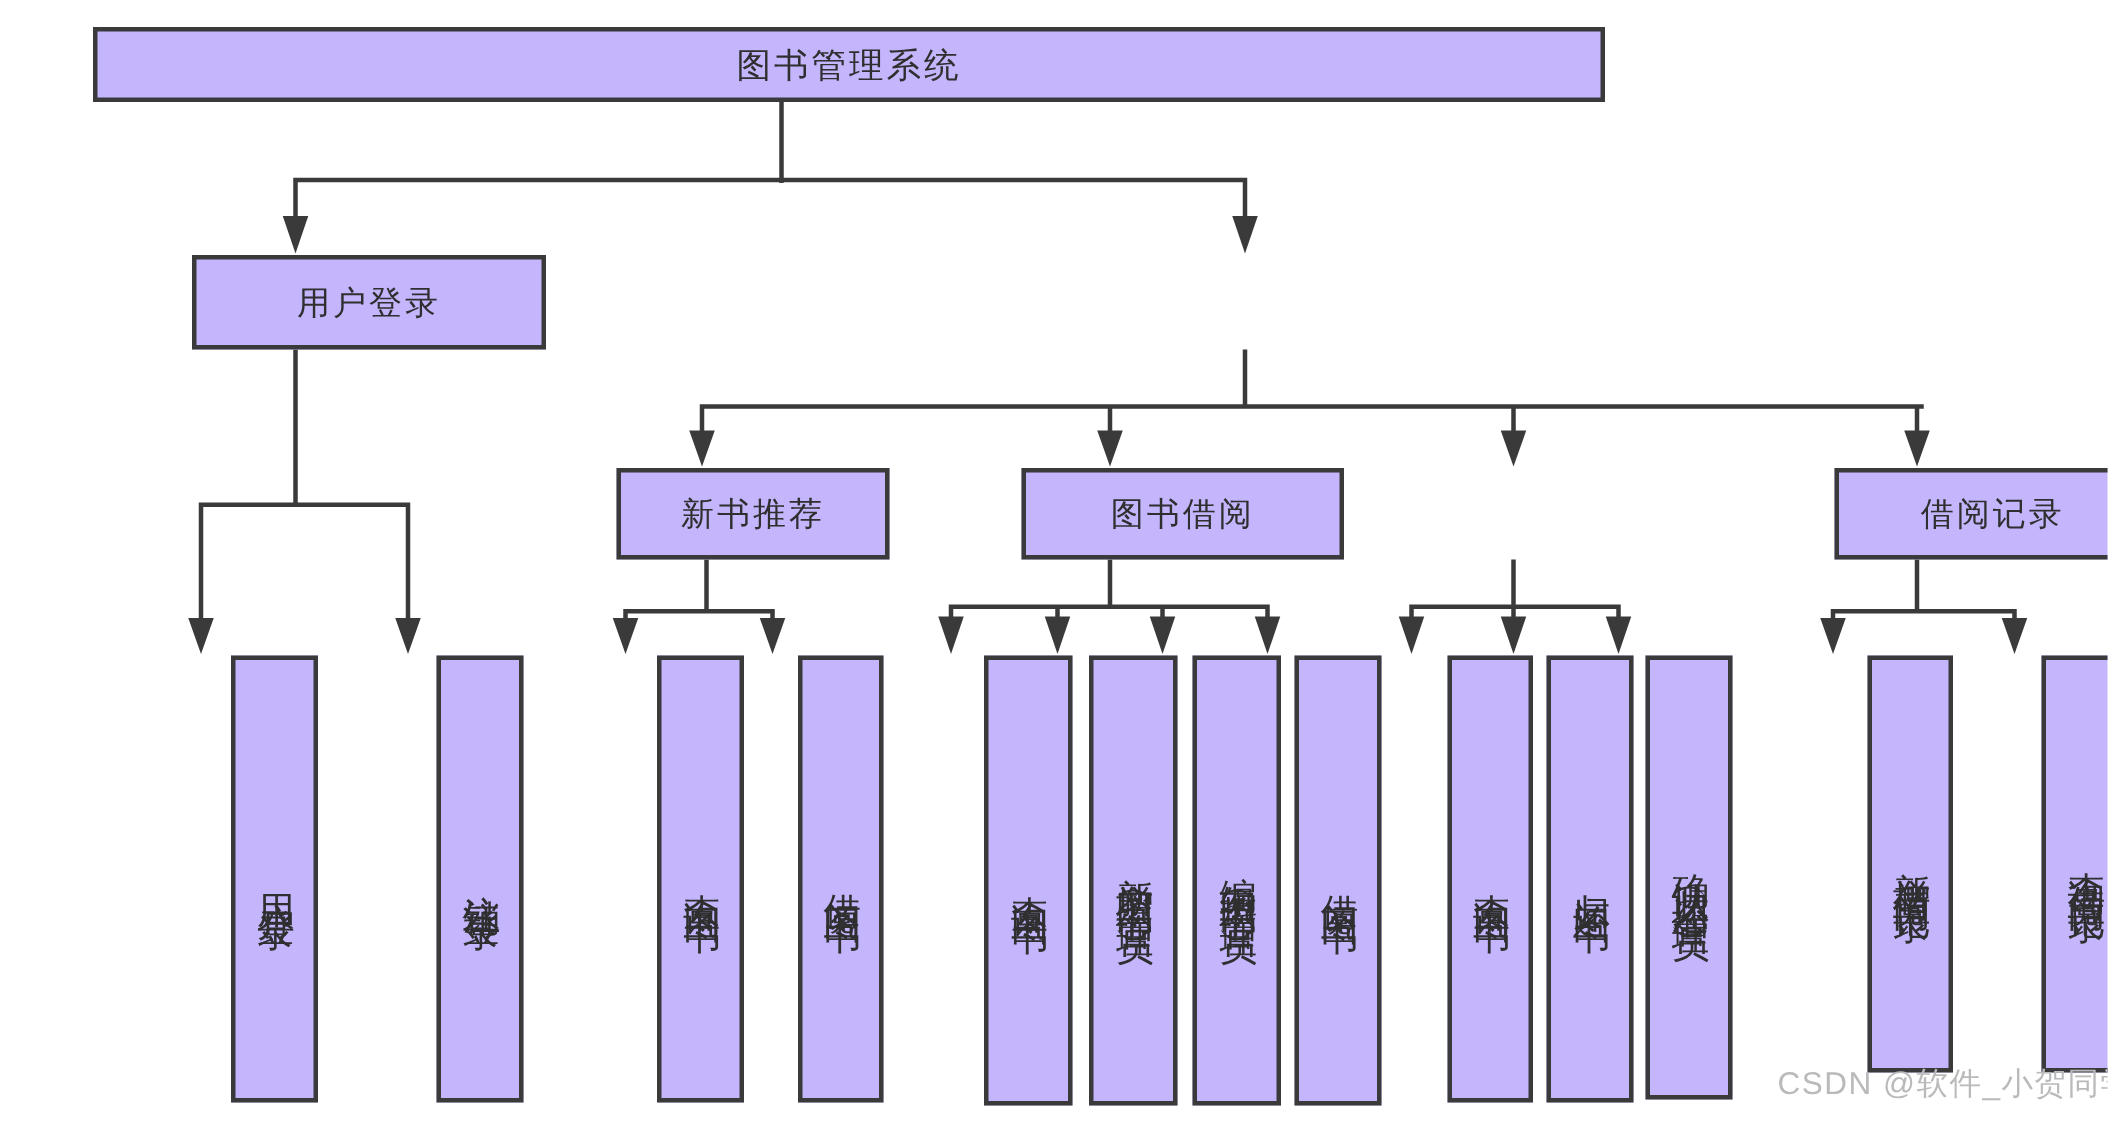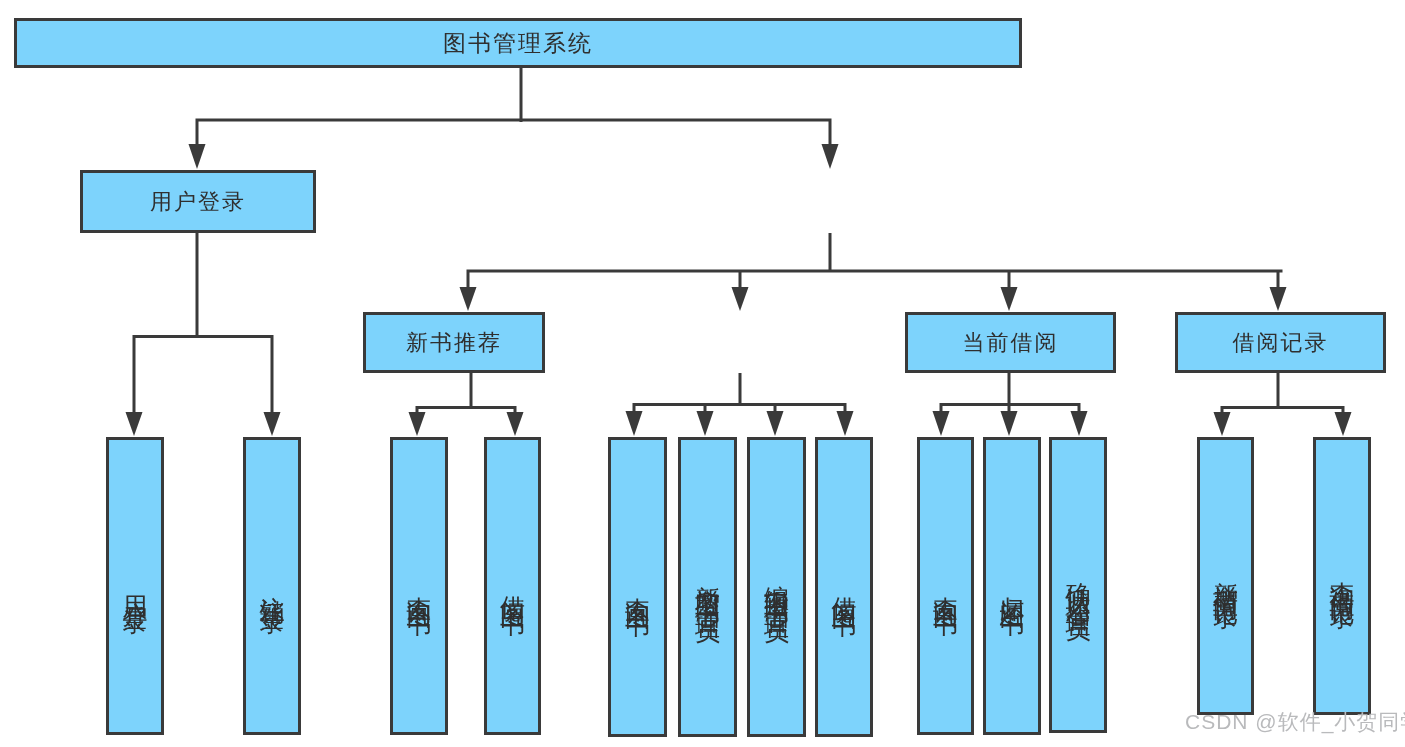--- a/index.html
+++ b/index.html
@@ -27,24 +27,25 @@
     stroke:var(--line);
     stroke-width:3;
     fill:none;
   }
   svg.connectors polygon{
     fill:var(--line);
   }
   .box{
     position:absolute;
     border:3px solid var(--line);
-    background:#7dd3fc;
+    background:#c4b5fd;
     display:flex;
     align-items:center;
     justify-content:center;
+    margin-left:48px;
   }
   .hlabel{
     font-size:22px;
     color:var(--text);
     letter-spacing:2px;
     white-space:nowrap;
   }
   .root .hlabel{font-size:23px;}
   .vlabel{
     writing-mode:vertical-rl;
@@ -109,22 +110,22 @@
     <span class="hlabel">图书管理系统</span>
   </div>
 
   <div class="box" style="left:80px;top:170px;width:236px;height:63px">
     <span class="hlabel">用户登录</span>
   </div>
 
   <div class="box" style="left:363px;top:312px;width:182px;height:61px">
     <span class="hlabel">新书推荐</span>
   </div>
-  <div class="box" style="left:905px;top:312px;width:211px;height:61px">
-    <span class="hlabel">当前借阅</span>
+  <div class="box" style="left:633px;top:312px;width:215px;height:61px">
+    <span class="hlabel">图书借阅</span>
   </div>
   <div class="box" style="left:1175px;top:312px;width:211px;height:61px">
     <span class="hlabel">借阅记录</span>
   </div>
 
   <div class="box leaf" style="left:106px;top:437px;width:58px;height:298px">
     <span class="vlabel">用户登录</span>
   </div>
   <div class="box leaf" style="left:243px;top:437px;width:58px;height:298px">
     <span class="vlabel">注销登录</span>

